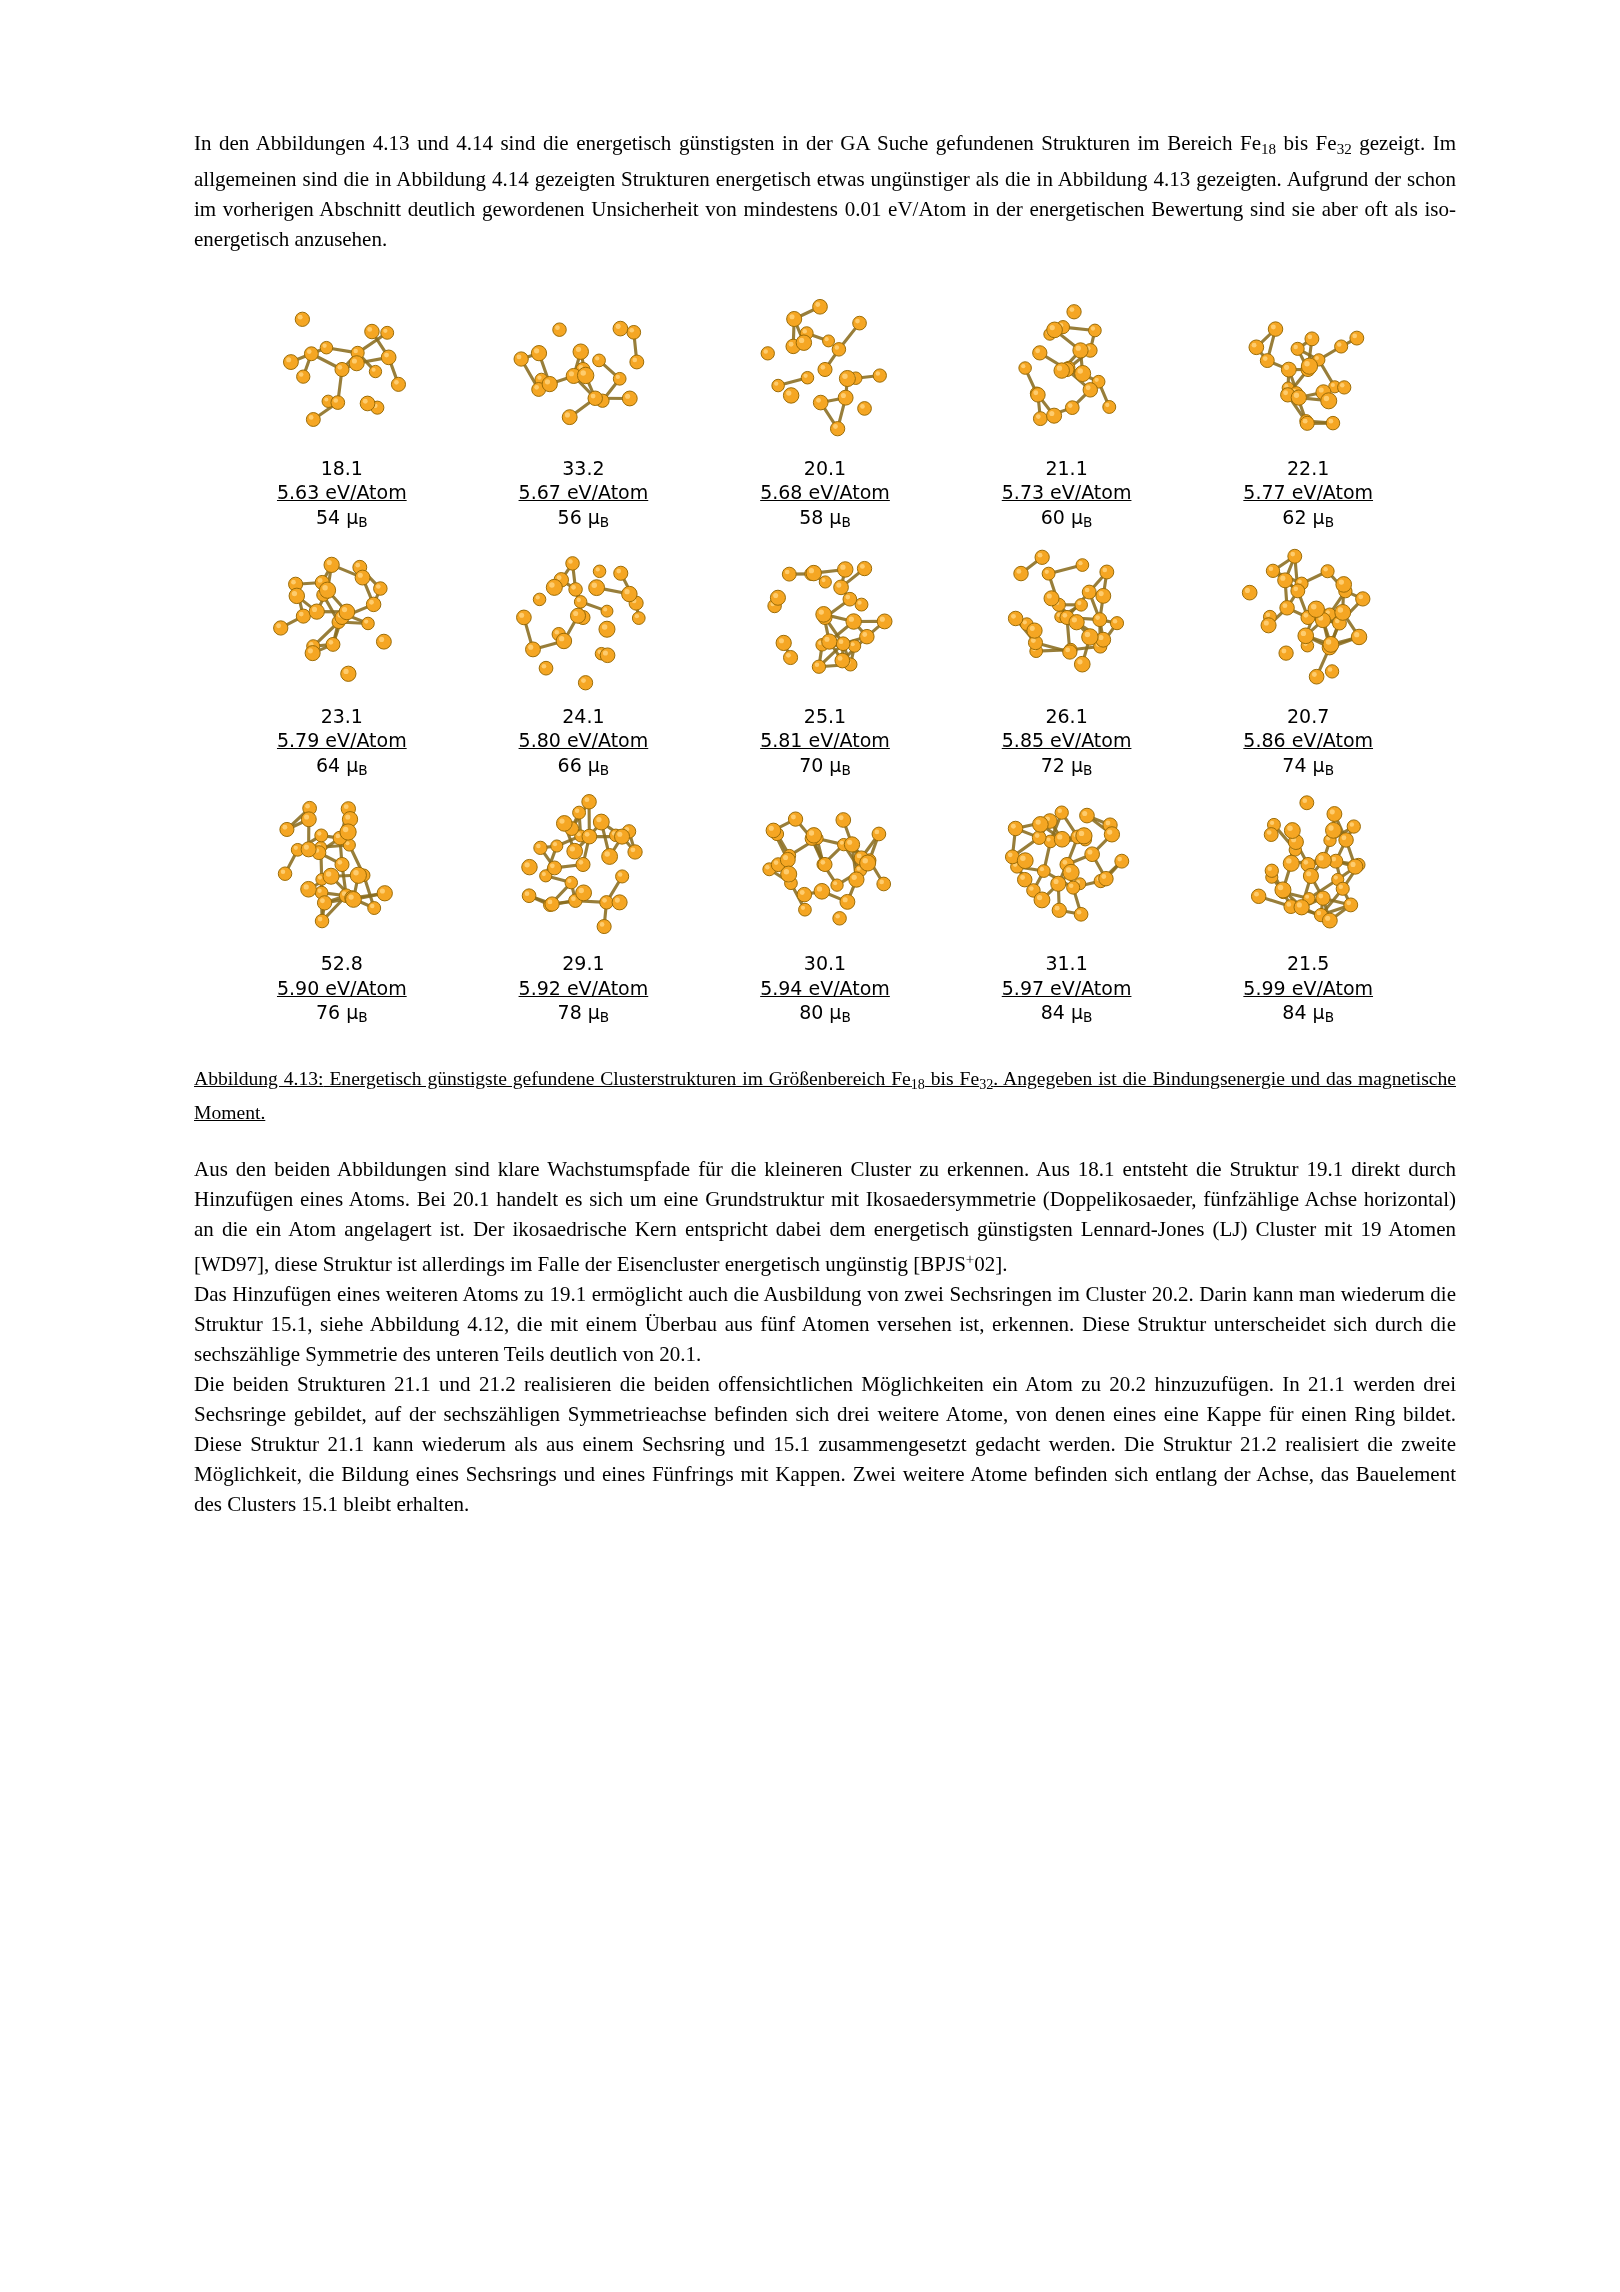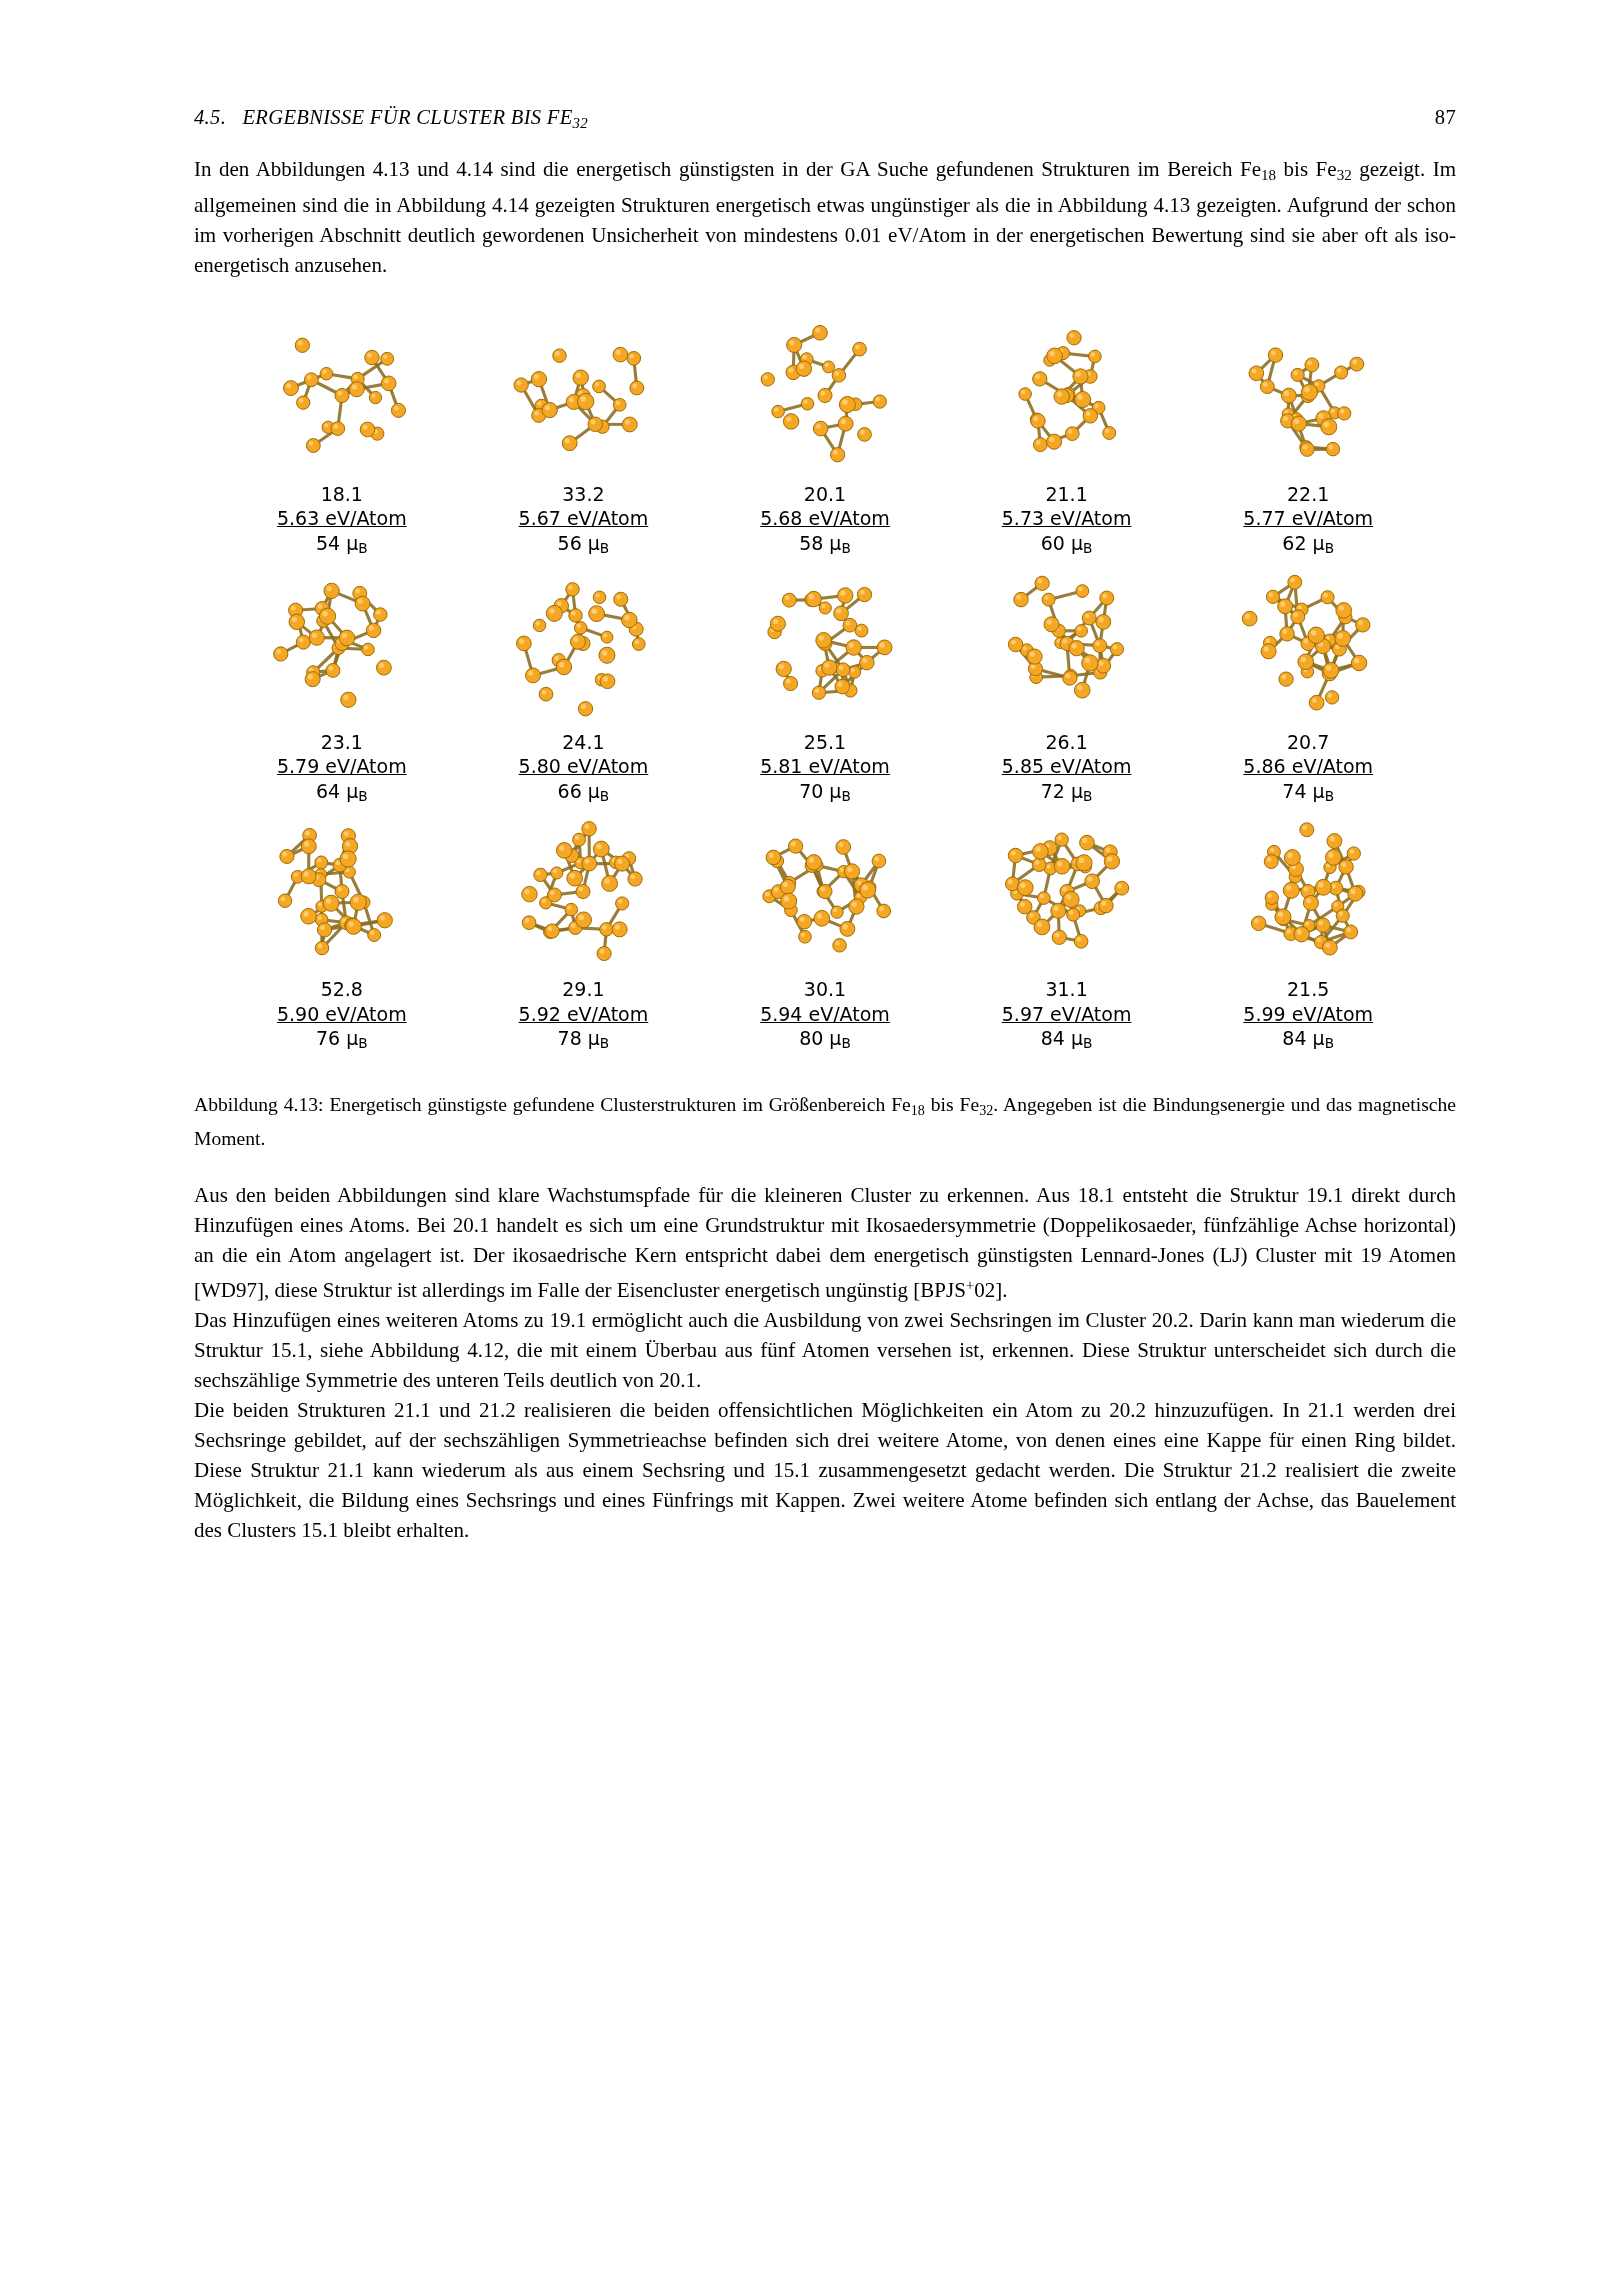--- a/index.html
+++ b/index.html
@@ -101,38 +101,32 @@
   .cap .l2 { white-space: nowrap; text-decoration: underline; }
   .cap .l3 { white-space: nowrap; }
   .mu { font-family: "DejaVu Sans", sans-serif; }
   .musub { font-size: 0.72em; vertical-align: -0.25em; }
 
   .fig-caption {
     margin-top: 35px;
     font-size: 19.6px;
     line-height: 27.4px;
     text-align: justify;
+    text-decoration: underline;
   }
   .fig-caption .lbl { }
 
   .bottom-block { margin-top: 28px; }
 </style>
 </head>
 <body>
 
 <div class="page">
   <div class="content">
 
-    <div class="runhead">
-      <div class="rh-left">
-        <span>4.5.</span>
-        &nbsp;&nbsp;<span>ERGEBNISSE FÜR CLUSTER BIS FE</span><sub>32</sub>
-      </div>
-      <div class="rh-right">87</div>
-    </div>
 
 
     <p class="body"><span>In den Abbildungen 4.13 und 4.14 sind die energetisch günstigsten in der GA Suche gefundenen Strukturen im Bereich Fe<sub>18</sub> bis Fe<sub>32</sub> gezeigt. Im allgemeinen sind die in Abbildung 4.14 gezeigten Strukturen energetisch etwas ungünstiger als die in Abbildung 4.13 gezeigten. Aufgrund der schon im vorherigen Abschnitt deutlich gewordenen Unsicherheit von mindestens 0.01 eV/Atom in der energetischen Bewertung sind sie aber oft als iso-energetisch anzusehen.</span></p>
 
     <div class="figure">
       <div class="fig-grid" id="fig-grid">
           <div class="fig-row">
             <div class="cell">
               <div class="cluster-box">
                 <svg width="182" height="165" viewBox="0 0 186 168">

